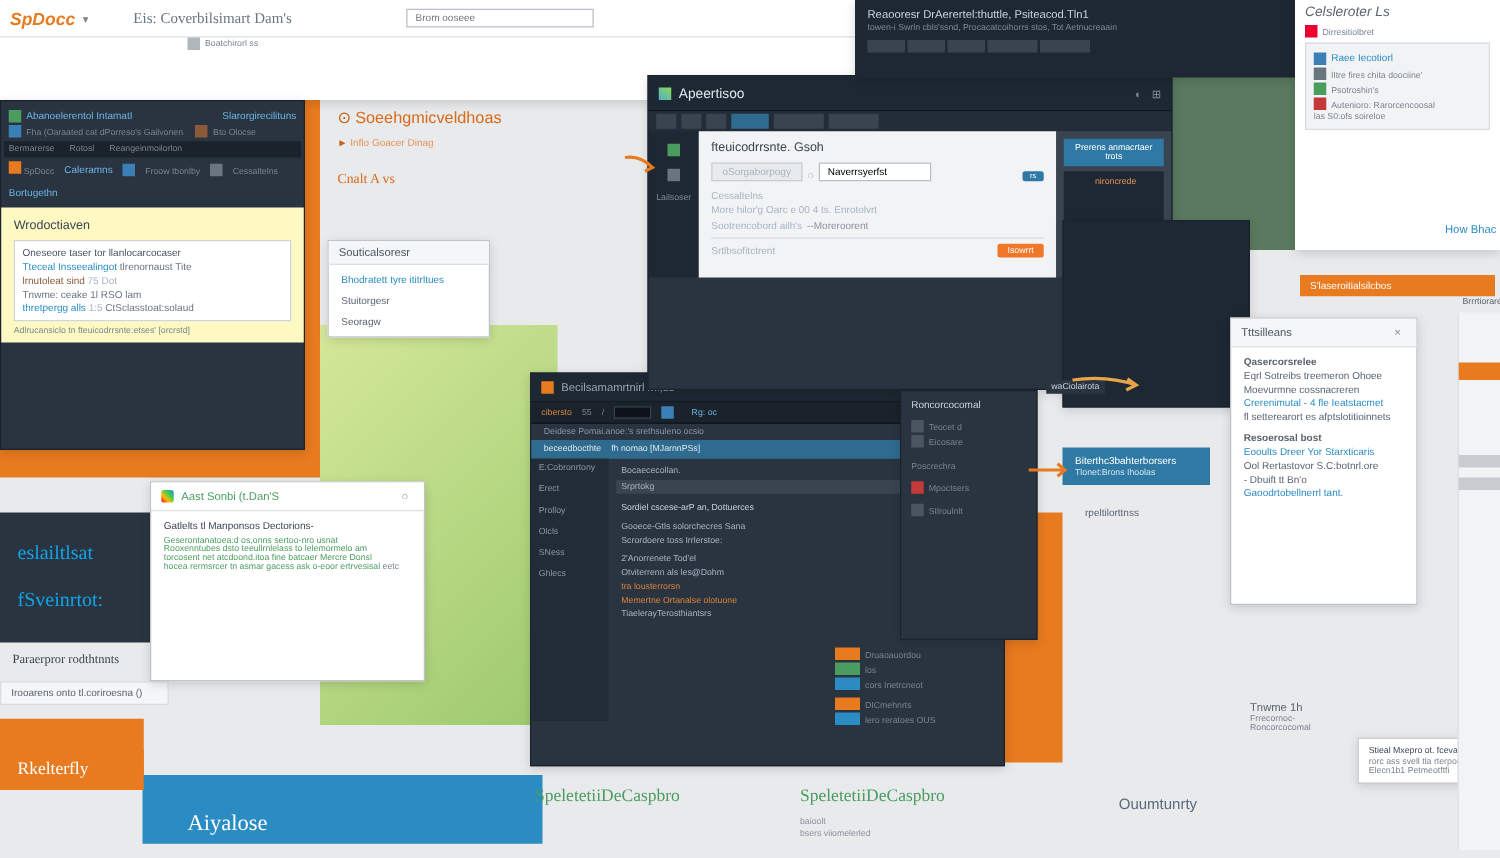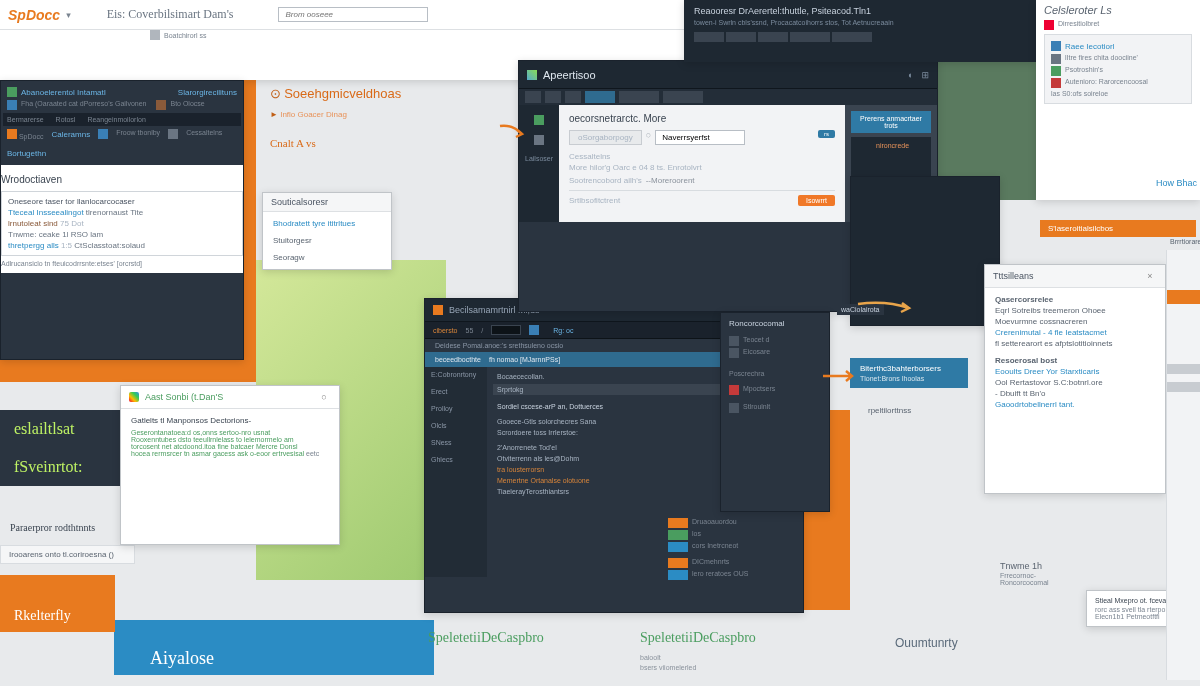--- a/index.html
+++ b/index.html
@@ -21,24 +21,24 @@
 .tab-dark.active{background:#2f6b8f;color:#dfe7ef}
 .body{padding:6px 10px}
 .lnk{color:#2b8cc4;font-size:8px;padding:1px 0;display:block;text-decoration:none}
 .txt{color:#5a6470;font-size:8px;padding:1px 0;display:block}
 .txt-sm{font-size:7px;color:#7a8490}
 .hd{font-size:10px;color:#3a4450;padding:3px 0}
 .dark .txt,.dark .hd{color:#a8b4c2}
 .dark .lnk{color:#6bb5e5}
 .btn{display:inline-block;padding:3px 10px;background:#f07828;color:#fff;font-size:8px;border-radius:2px;border:none}
 .fld{border:1px solid #b8bec5;padding:2px 6px;font-size:8px;width:100%;background:#fff}
-.lbl-slate{position:absolute;background:#2a3440;color:#bef264;padding:10px 14px;font-size:16px;font-family:Georgia,serif}
+.lbl-slate{position:absolute;background:#2a3440;color:#0ea5e9;padding:24px 14px;font-size:16px;font-family:Georgia,serif}
 .lbl-orange{position:absolute;background:#e87a1f;color:#fff;padding:8px 14px;font-size:14px}
 .lbl-green{color:#4a9d5f;font-size:14px;font-family:Georgia,serif}
-.row{display:flex;gap:4px;align-items:flex-start;margin:2px 0}
+.row{display:flex;gap:4px;align-items:flex-end;margin:2px 0}
 .badge{padding:1px 6px;font-size:7px;border-radius:2px}
 .bg-tl{background:#2f7aa5;color:#fff}
 .ico-sq{width:10px;height:10px;display:inline-block;background:#6a7582}
 </style>
 </head>
 <body>
 
 <div class="bg-orange" style="left:0;top:32px;width:256px;height:350px"></div>
 <div class="bg-orange" style="left:0;top:575px;width:115px;height:55px"></div>
 <div class="bg-blue" style="left:114px;top:620px;width:320px;height:55px"></div>
@@ -57,21 +57,21 @@
 <div style="position:absolute;left:640px;top:630px" class="lbl-green">SpeletetiiDeCaspbro</div>
 <div style="position:absolute;left:895px;top:636px;font-size:12px;color:#5a6a7a">Ouumtunrty</div>
 <div style="position:absolute;left:640px;top:654px;font-size:7px;color:#8a929c">baioolt</div>
 <div style="position:absolute;left:640px;top:664px;font-size:7px;color:#8a929c">bsers viiomelerled</div>
 
 <div class="win" style="left:0;top:0;width:700px;height:80px;border:none">
   <div class="hdr" style="background:#fff;height:30px">
     <span style="color:#e87a1f;font-size:14px;font-weight:600;font-style:italic">SpDocc</span>
     <span style="color:#7a8490">▾</span>
     <span style="margin-left:30px;color:#6a7582;font-size:12px;font-family:Georgia,serif">Eis: Coverbilsimart Dam's</span>
-    <input class="fld" style="margin-left: 39px; width: 150px; font-style: italic;" placeholder="Brom ooseee">
+    <input class="fld" style="margin-left: 86px; width: 150px;" placeholder="Brom ooseee">
   </div>
   <div style="padding:0 12px 0 150px">
     <span class="txt-sm" style="display:inline-flex;align-items:center;gap:4px">
         <span class="ico-sq" style="background:#b0b6bd"></span>
         <span>Boatchirorl ss</span>
       </span>
   </div>
 </div>
 
 <div class="win win-dark dark" style="left:0;top:80px;width:244px;height:280px">
@@ -95,21 +95,21 @@
     <div class="row" style="flex-wrap:wrap;gap:8px">
       <span class="txt-sm"><span class="ico-sq" style="background:#e87a1f"></span> <span>SpDocc</span></span>
       <span class="lnk">Caleramns</span>
       <span class="ico-sq" style="background:#3a7fb5"></span>
       <span class="txt-sm">Froow tbonlby</span>
       <span class="ico-sq" style="background:#6a7582"></span>
       <span class="txt-sm">Cessaltelns</span>
       <span class="lnk">Bortugethn</span>
     </div>
   </div>
-  <div style="background:#ffffff;color:#3a4450;padding:6px 0">
+  <div style="background:#fef9c3;color:#3a4450;padding:6px 10px">
     <div class="hd" style="color:#3a4450">Wrodoctiaven</div>
     <div style="border:1px solid #d0d5da;background:#fff;padding:4px 6px;margin-top:3px">
       <span class="txt" style="color:#4a5462">Oneseore taser tor llanlocarcocaser</span>
       <span class="txt"><span style="color:#2b8cc4">Tteceal Insseealingot</span> <span style="color:#6a7582">tlrenornaust Tite</span></span>
       <span class="txt"><span style="color:#8a5a3a">lrnutoleat sind</span> <span>75 Dot</span></span>
       <span class="txt" style="color:#6a7582">Tnwme: ceake 1l RSO lam</span>
       <span class="txt"><span style="color:#2b8cc4">thretpergg alls</span> <span>1:5</span> <span style="color:#6a7582">CtSclasstoat:solaud</span></span>
     </div>
     <span class="txt-sm" style="margin-top:4px;display:block">Adlrucansiclo tn fteuicodrrsnte:etses' [orcrstd]</span>
   </div>
@@ -208,29 +208,29 @@
     <span style="width:40px;height:12px;background:#3a4450"></span>
     <span style="width:40px;height:12px;background:#3a4450"></span>
   </div>
   <div style="display:flex">
     <div style="width:40px;background:#1e2832;padding:10px 6px;display:flex;flex-direction:column;gap:10px;align-items:center">
       <span class="ico-sq" style="background:#4a9d5f"></span>
       <span class="ico-sq" style="background:#6a7582"></span>
       <span style="font-size:7px;color:#7a8a9c">Lailsoser</span>
     </div>
     <div style="flex:1;background:#f2f3f5;color:#3a4450;padding:8px 10px">
-      <div style="font-size:10px;color:#3a4450;margin-bottom:6px">oecorsnetrarctc. More</div>
+      <div style="font-size:10px;color:#3a4450;margin-bottom:6px">fteuicodrrsnte. Gsoh</div>
       <div class="row">
           <span class="txt" style="background:#e8eaec;padding:2px 8px;border:1px solid #c8ccd1">oSorgaborpogy</span>
         <span style="color:#b0b6bd">○</span>
         <input class="fld" style="width: 90px;" value="Naverrsyerfst">
         <span class="badge bg-tl" style="margin-left:auto;font-size:6px">rs</span>
       </div>
       <div class="txt" style="margin-top:6px">Cessaltelns</div>
-      <div class="txt">More hilor'g Oarc e 04 8 ts. Enrotolvrt</div>
+      <div class="txt">More hilor'g Oarc e 00 4 ts. Enrotolvrt</div>
       <div class="row">
           <span class="txt">Sootrencobord ailh's</span>
           <span class="txt" style="color:#8a929c">--Moreroorent</span>
         </div>
       <div class="row" style="border-top:1px solid #d8dce0;margin-top:4px;padding-top:4px">
           <span class="txt">Srtlbsofitctrent</span>
           <button class="btn" style="margin-left:auto;font-size:7px;padding:2px 8px">Isowrrt</button>
         </div>
     </div>
     <div style="width:92px;background:#3a4450;padding:6px">
@@ -354,21 +354,21 @@
       <div class="row">
           <span class="txt-sm">las S0:ofs soireloe</span>
         </div>
     </div>
   </div>
 </div>
 <div style="position:absolute;left:1156px;top:178px;font-size:9px;color:#2b8cc4">How Bhac</div>
 <div style="position:absolute;left:1040px;top:220px;width:156px;background:#e87a1f;color:#fff;font-size:8px;padding:4px 8px">S'laseroitialsilcbos</div>
 <div style="position:absolute;left:1170px;top:238px;font-size:7px;color:#5a6470">Brrrtiorareons</div>
 
-<div class="win" style="left:984px;top:264px;width:182px;height:230px">
+<div class="win" style="left:984px;top:254px;width:150px;height:230px">
   <div class="hdr">
       <span>Tttsilleans</span>
       <span class="close">×</span>
     </div>
   <div class="body">
     <span class="txt" style="font-weight:600">Qasercorsrelee</span>
     <span class="txt">Eqrl Sotreibs treemeron Ohoee</span>
     <span class="txt">Moevurmne cossnacreren</span>
     <span class="lnk">Crerenimutal - 4 fle Ieatstacmet</span>
     <span class="txt">fl setterearort es afptslotitioinnets</span>

